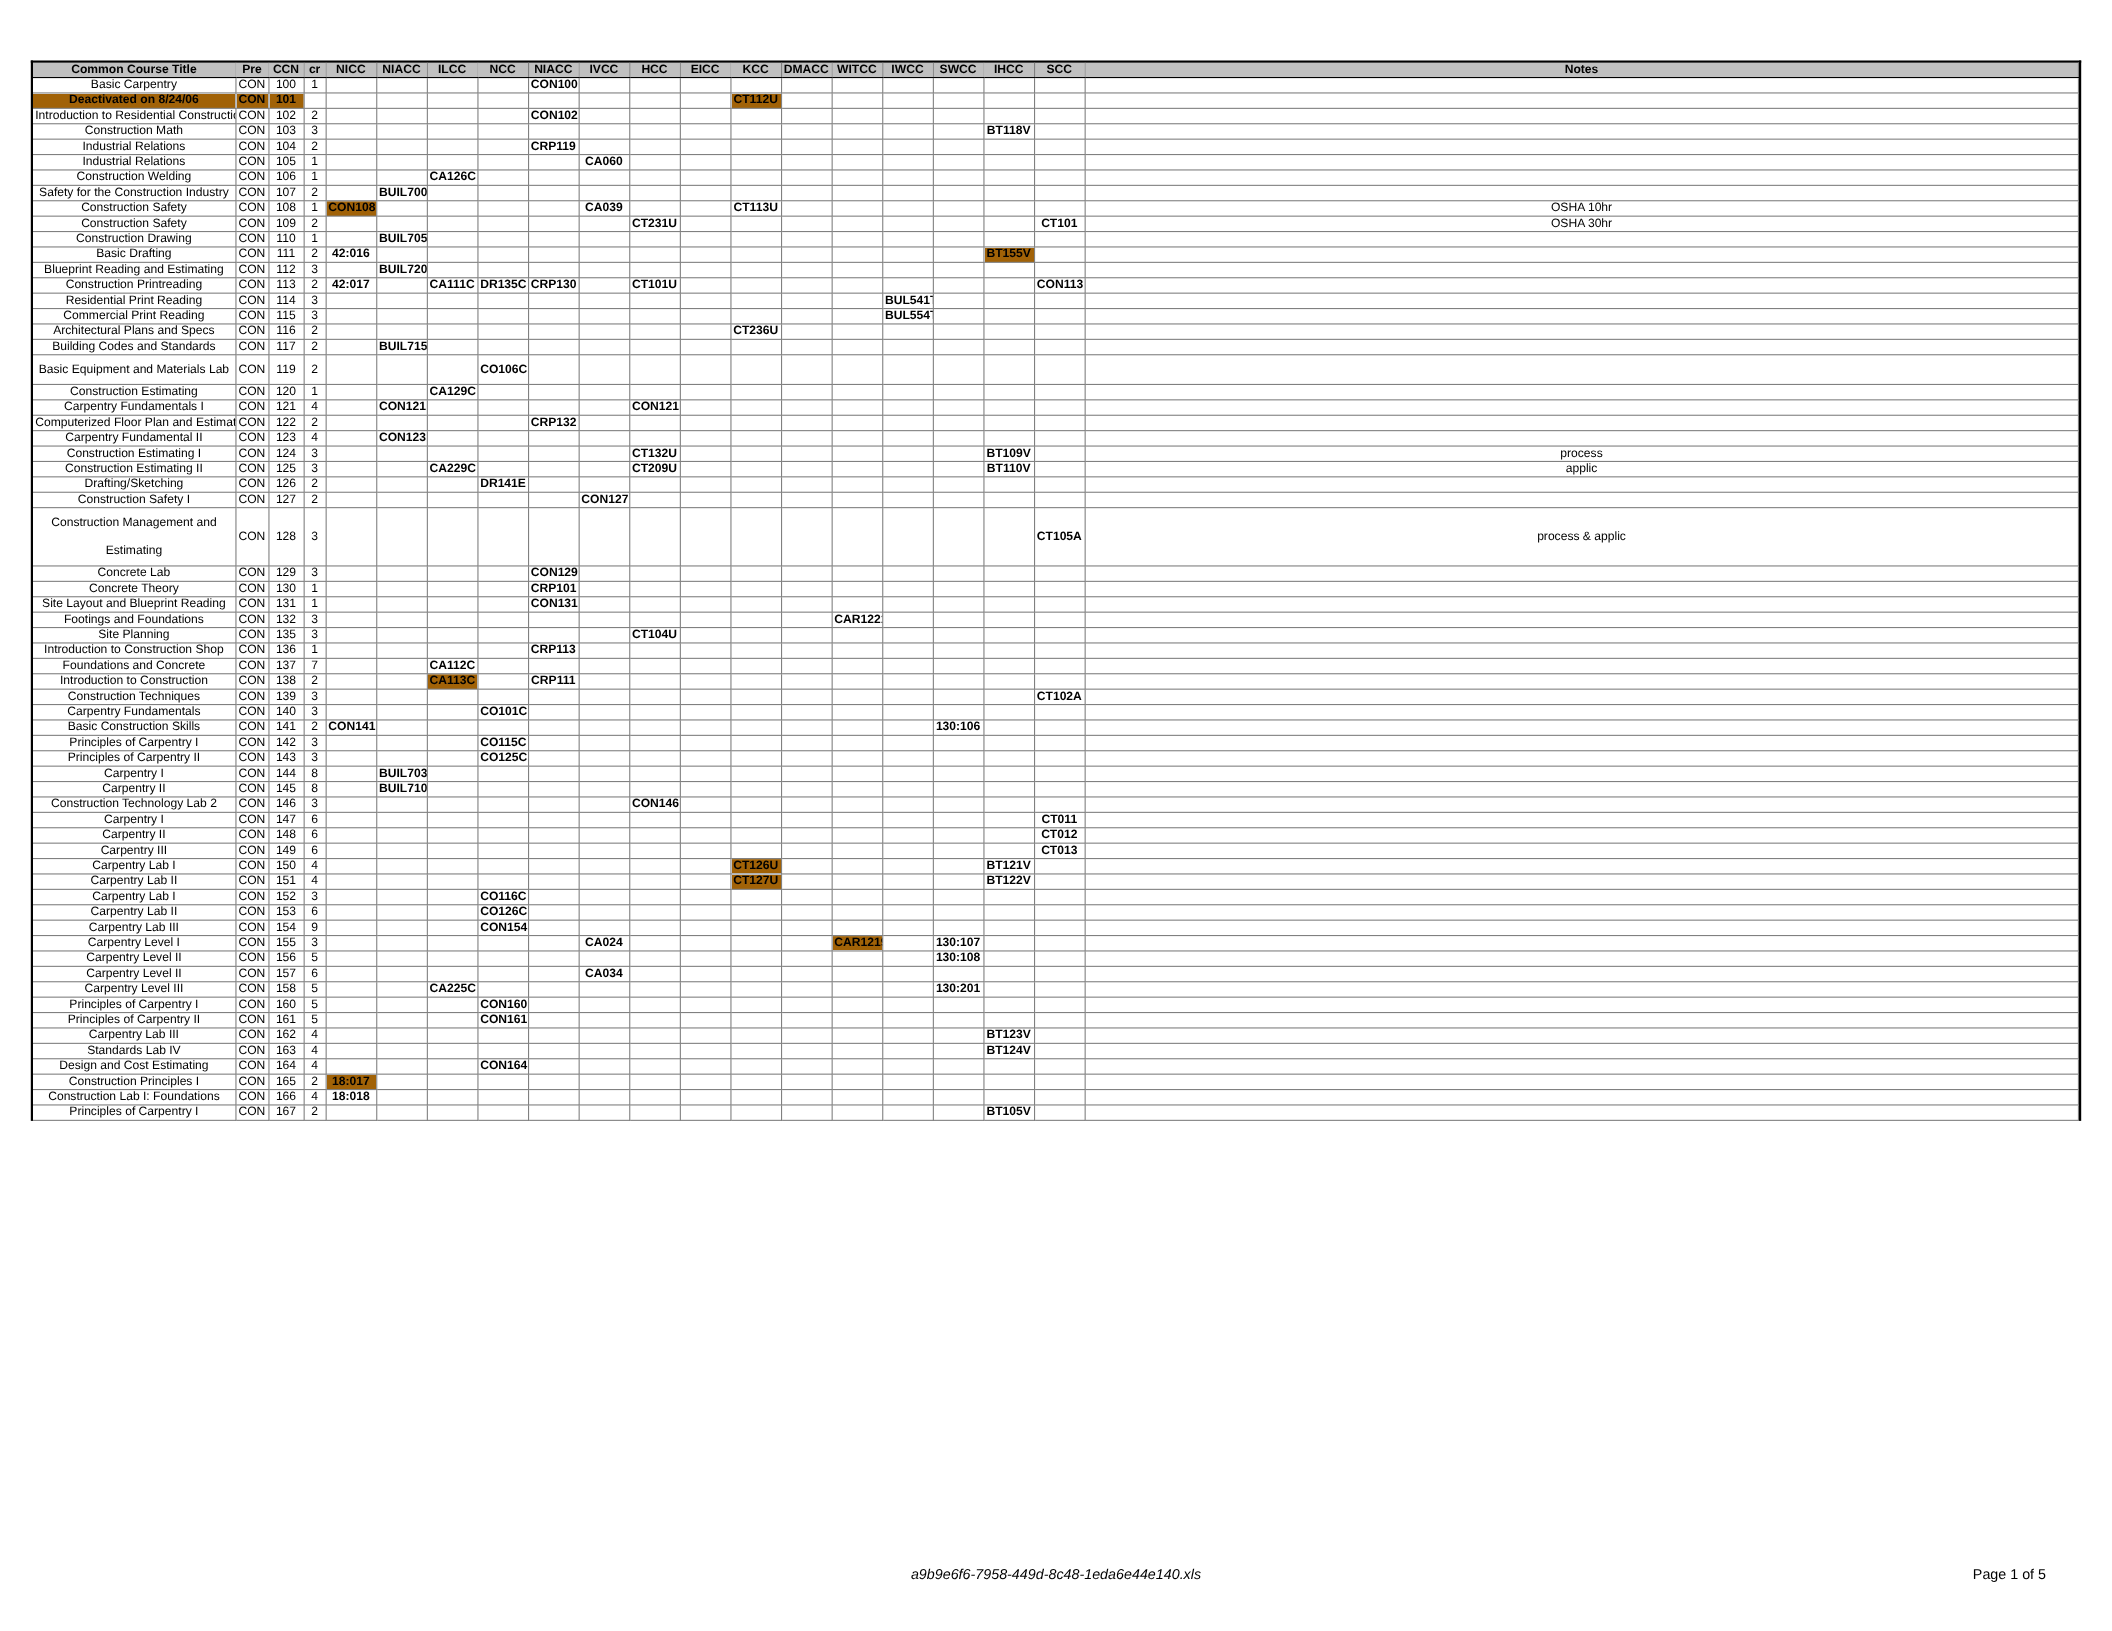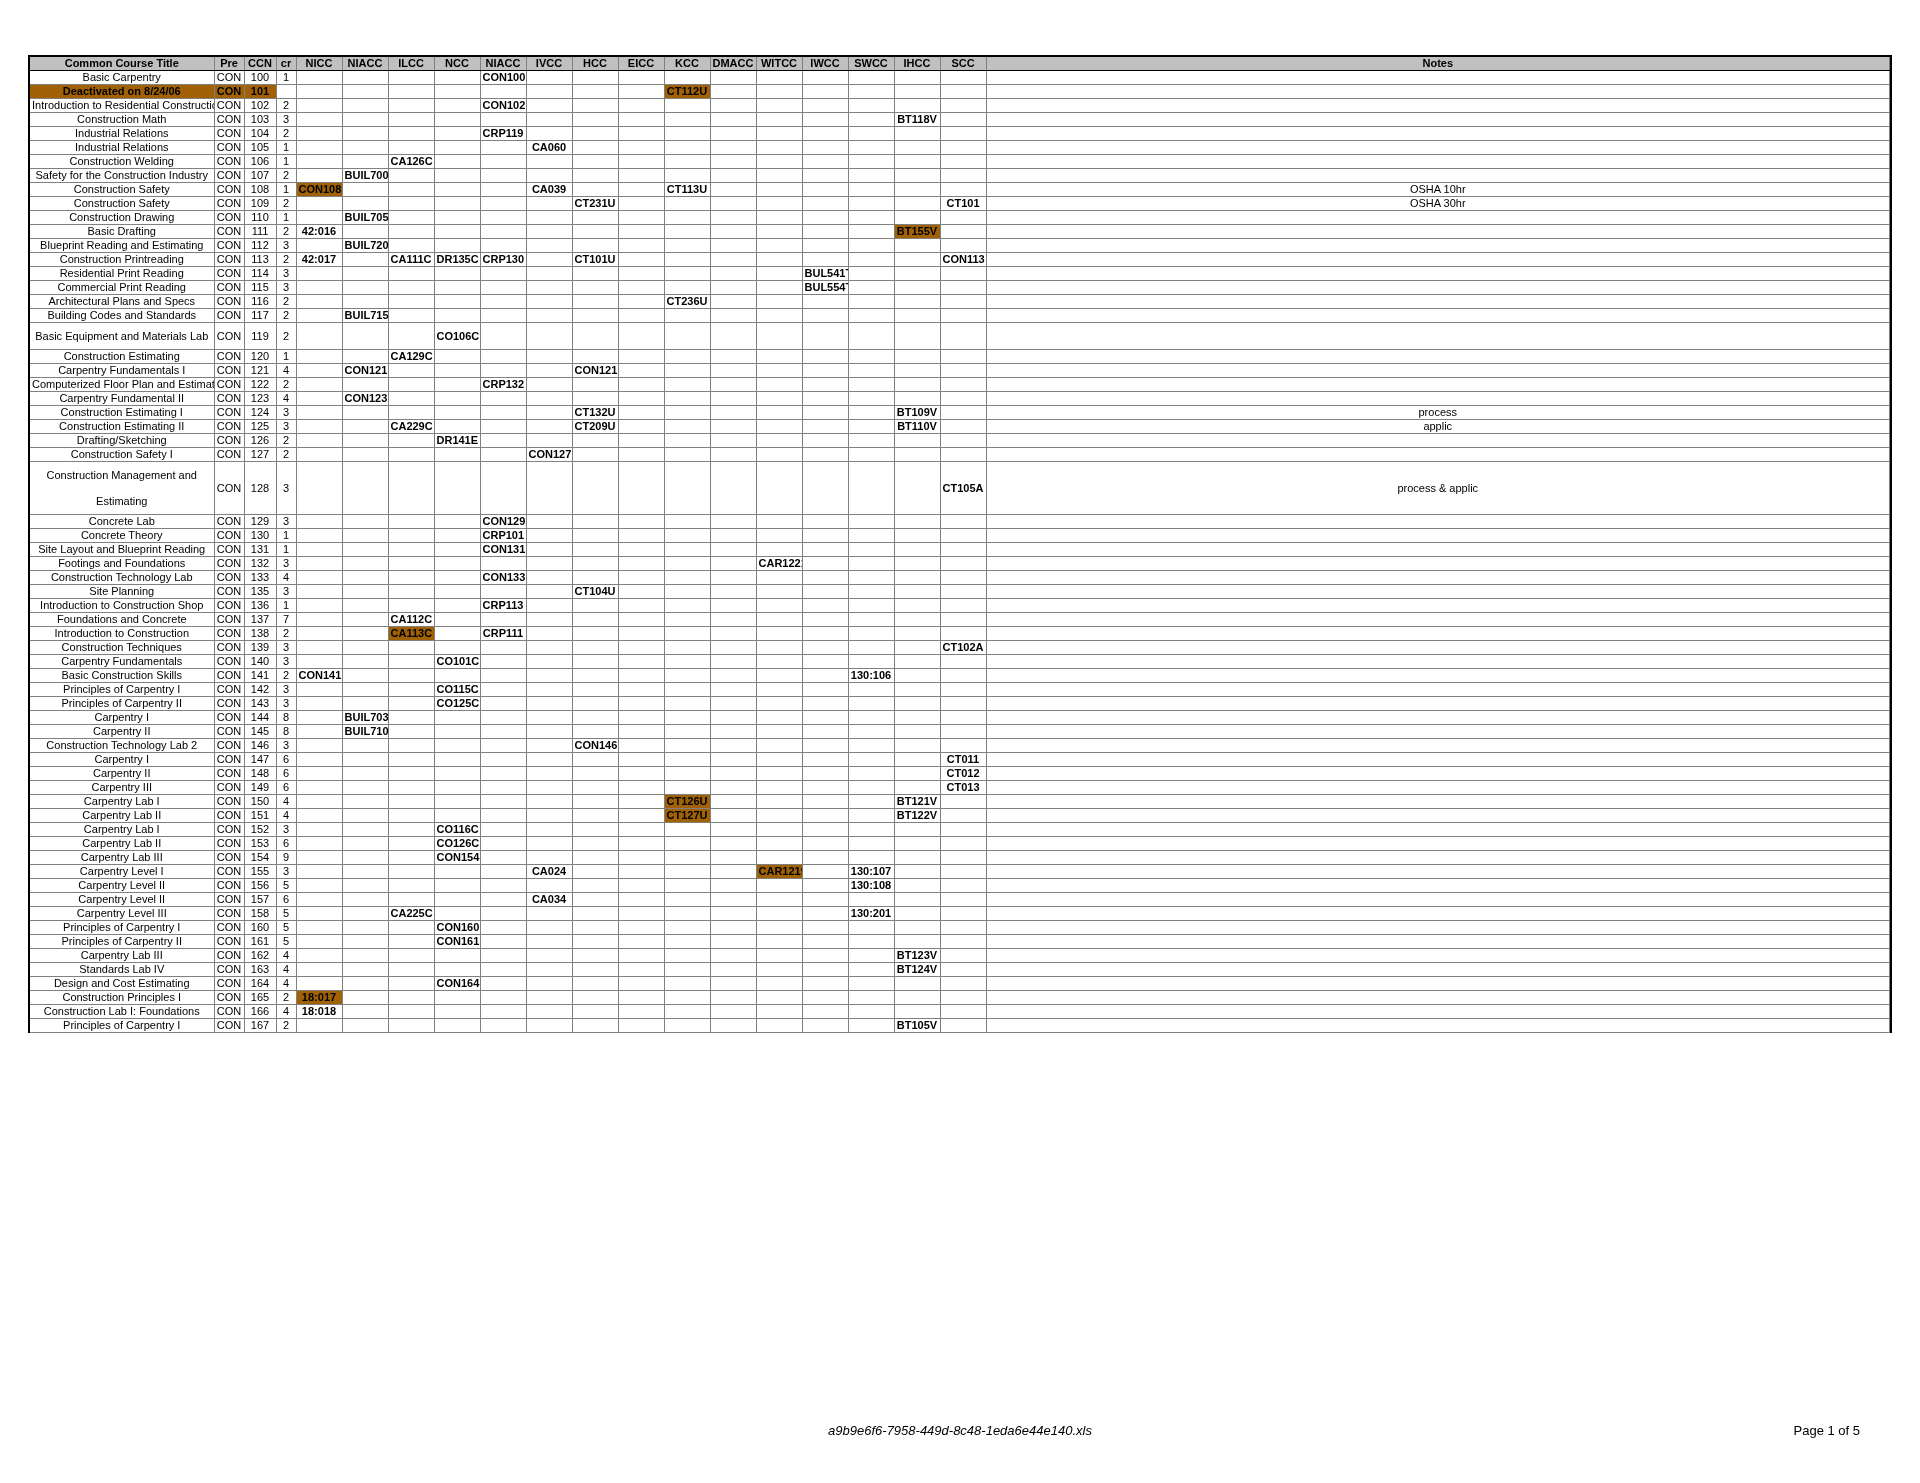--- a/index.html
+++ b/index.html
@@ -836,42 +836,20 @@
             <td></td>
             <td></td>
             <td class="bold">CAR1221</td>
             <td></td>
             <td></td>
             <td></td>
             <td></td>
             <td class="notes"></td>
           </tr>
           <tr>
-            <td class="title">Construction Technology Lab</td>
-            <td>CON</td>
-            <td>133</td>
-            <td>4</td>
-            <td></td>
-            <td></td>
-            <td></td>
-            <td></td>
-            <td class="bold">CON133</td>
-            <td></td>
-            <td></td>
-            <td></td>
-            <td></td>
-            <td></td>
-            <td></td>
-            <td></td>
-            <td></td>
-            <td></td>
-            <td></td>
-            <td class="notes"></td>
-          </tr>
-          <tr>
             <td class="title">Site Planning</td>
             <td>CON</td>
             <td>135</td>
             <td>3</td>
             <td></td>
             <td></td>
             <td></td>
             <td></td>
             <td></td>
             <td></td>

